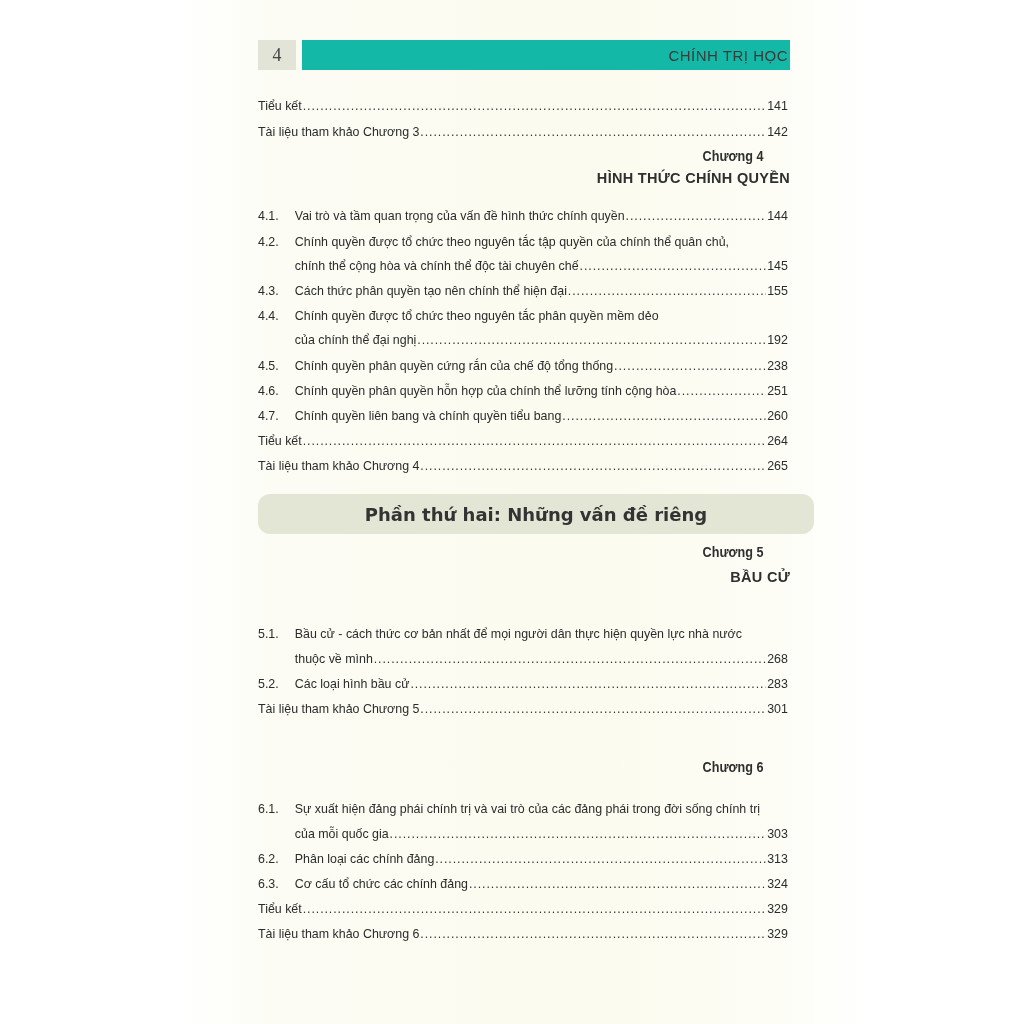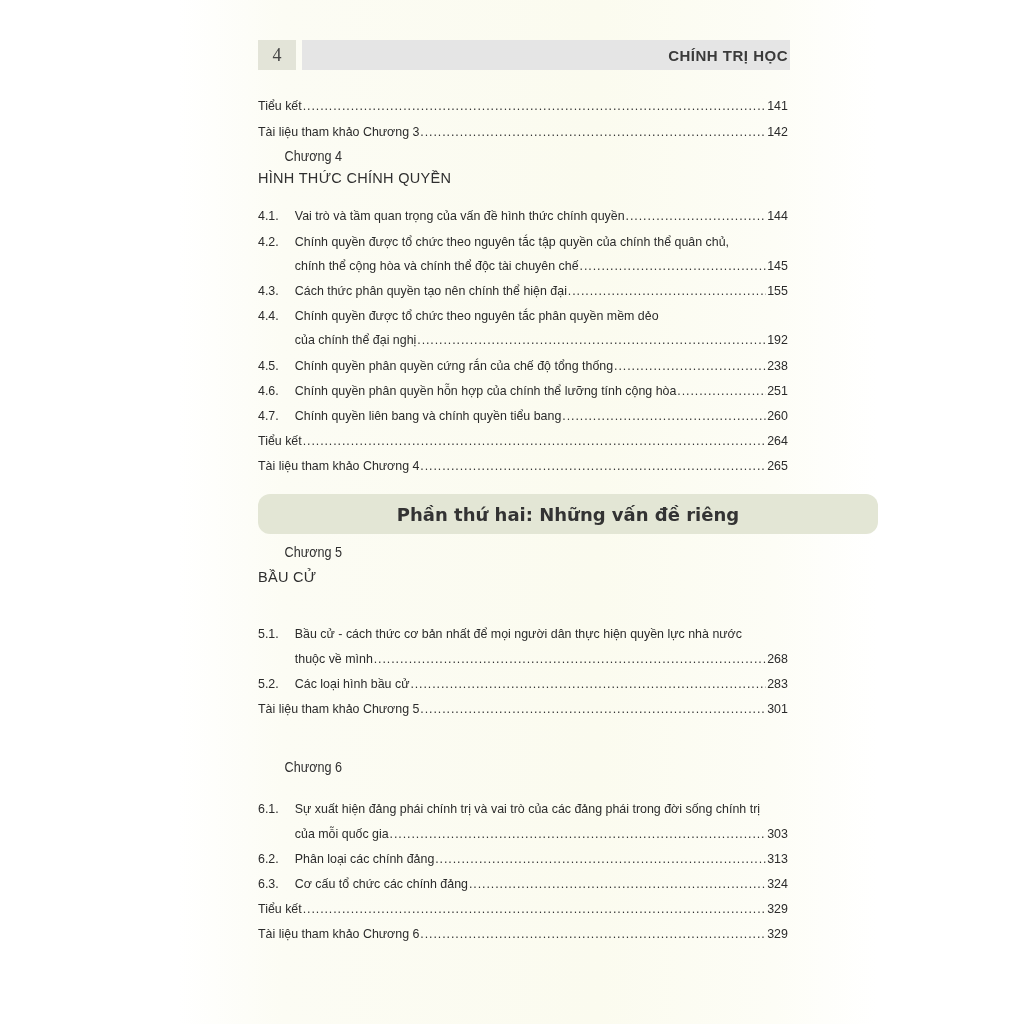--- a/index.html
+++ b/index.html
@@ -39,26 +39,26 @@
       align-items: center;
       justify-content: center;
       font-family: "Liberation Serif", "DejaVu Serif", serif;
       font-size: 18px;
       color: #444;
     }
     .title-box {
       margin-left: 6px;
       flex: 1;
       height: 30px;
-      background: #e5e5e5;
+      background: #14b8a6;
       display: flex;
       align-items: center;
       justify-content: flex-end;
       padding-right: 2px;
-      font-weight: bold;
+      font-weight: normal;
       font-size: 15px;
       letter-spacing: 0.5px;
       color: #3a3a3a;
     }
     .toc-row {
       position: absolute;
       left: 258px;
       width: 530px;
       height: 20px;
       display: flex;
@@ -109,37 +109,37 @@
       transform-origin: left center;
     }
     .toc-line .num {
       display: inline-block;
       width: 40px;
     }
     .chapter-heading {
       position: absolute;
       left: 258px;
       width: 532px;
-      text-align: left;
-      font-weight: normal;
+      text-align: right;
+      font-weight: bold;
       color: #2f2f2f;
     }
     .chapter-num {
       font-size: 14px;
       transform: scaleX(0.9);
     }
     .chapter-title {
       font-size: 14.5px;
       letter-spacing: 0.3px;
     }
     .part-banner {
       position: absolute;
       left: 258px;
       top: 494px;
-      width: 620px;
+      width: 556px;
       height: 40px;
       border-radius: 12px;
       background: #e3e6d5;
       display: flex;
       align-items: center;
       justify-content: center;
       font-family: "DejaVu Sans", "Liberation Sans", sans-serif;
       font-weight: bold;
       font-size: 18px;
       color: #333;

